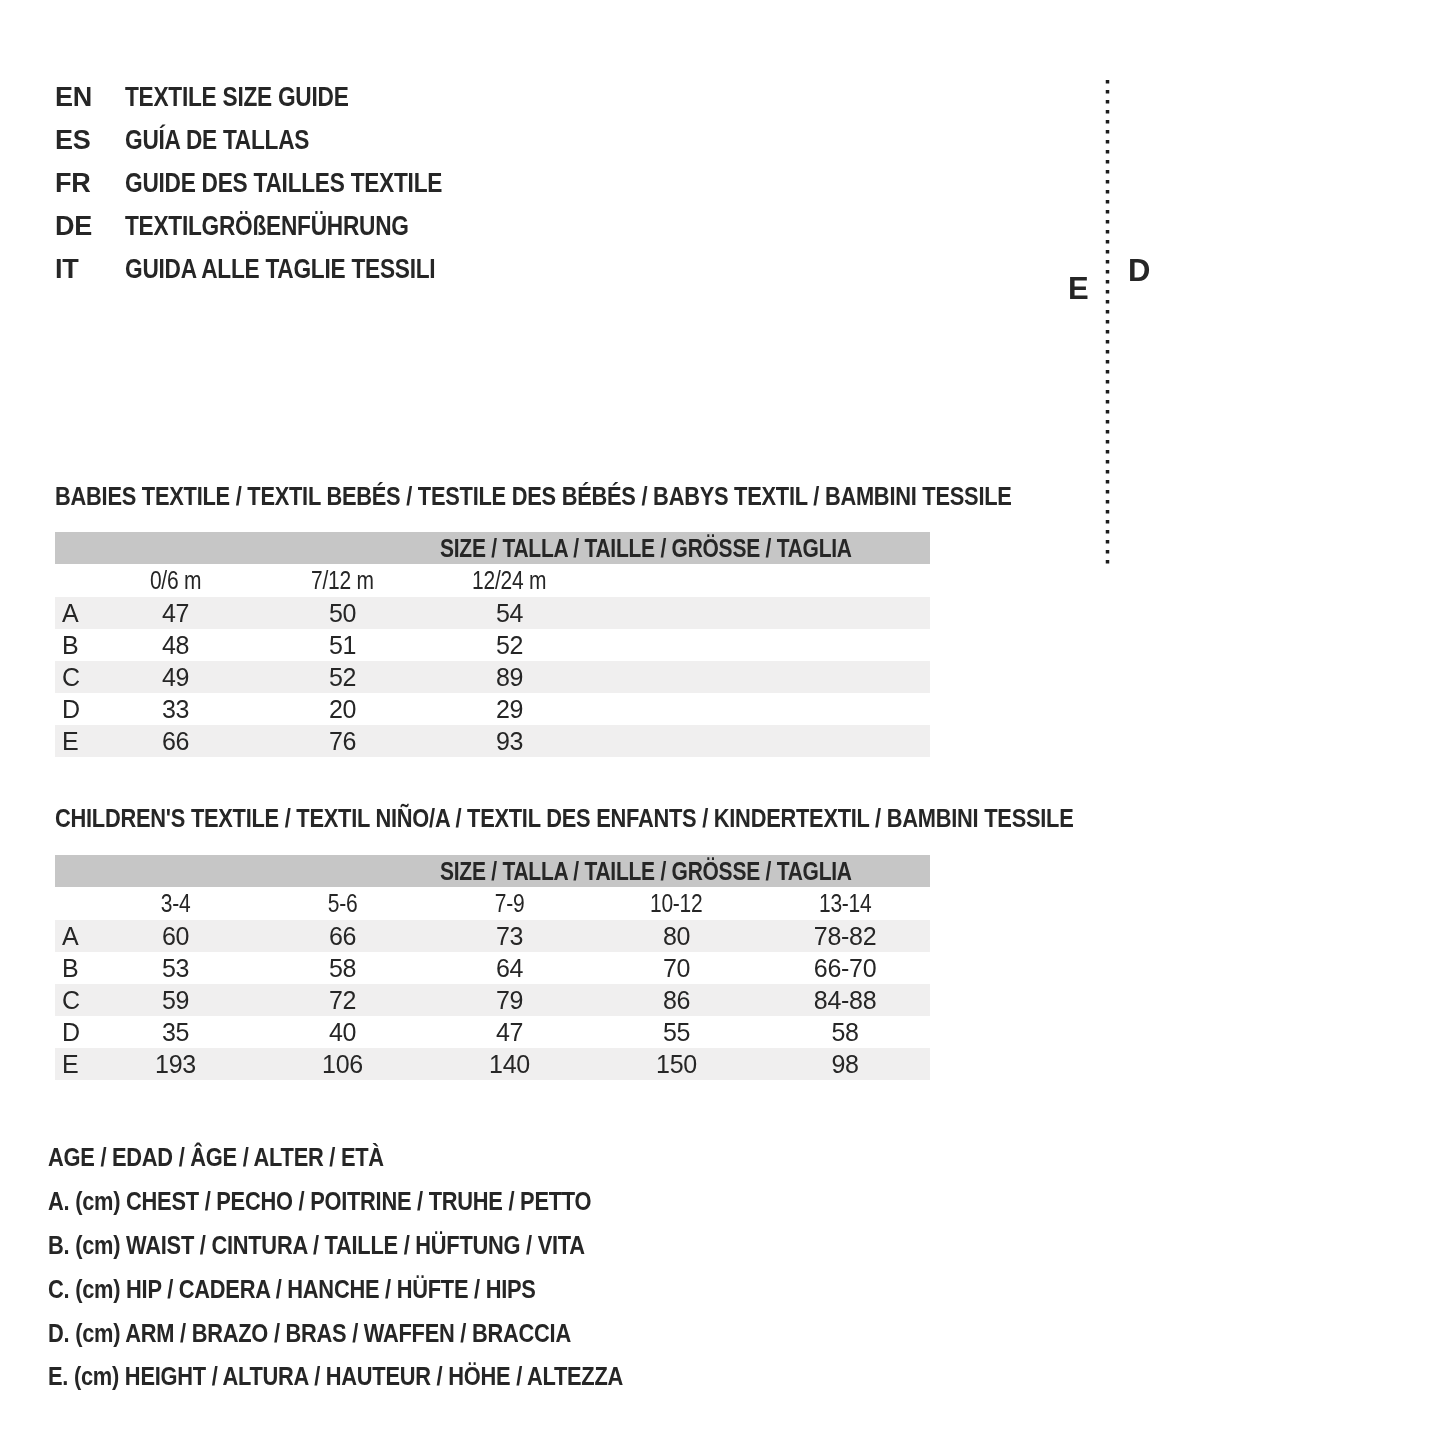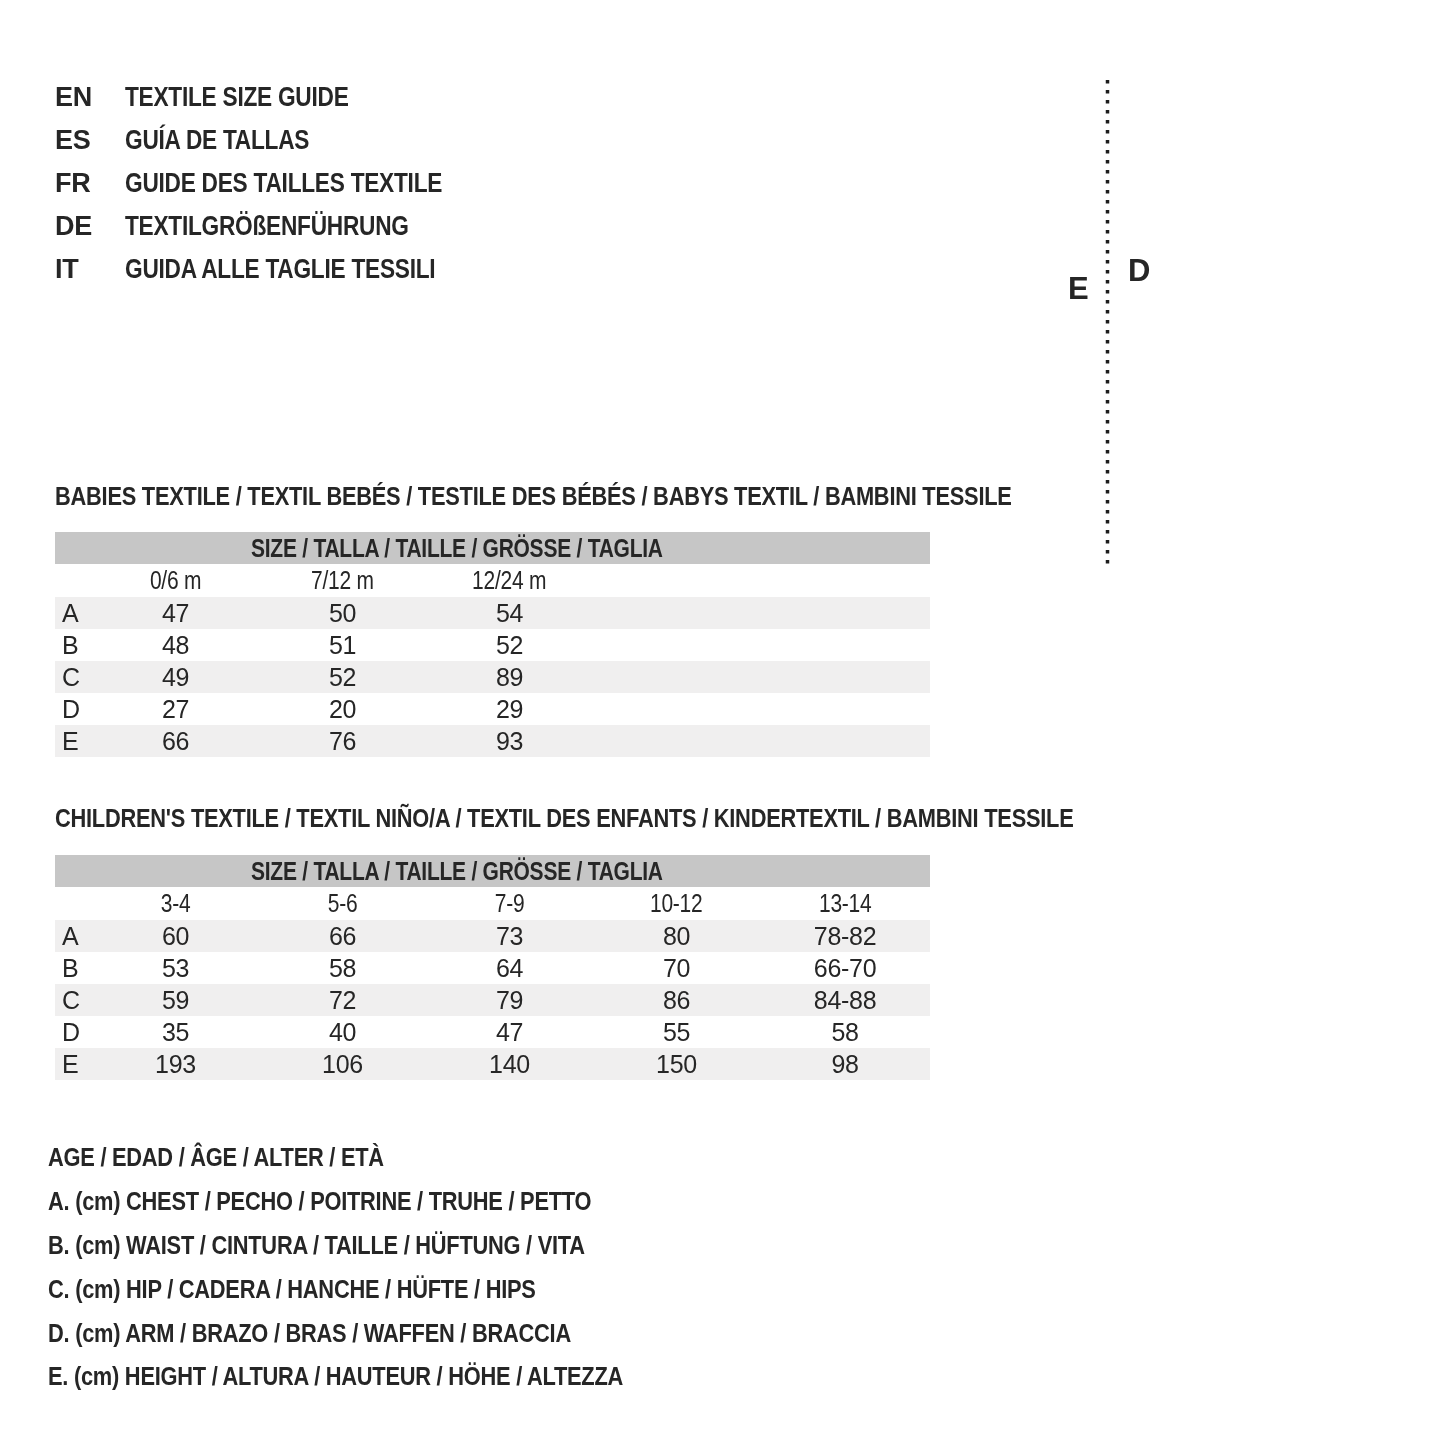--- a/index.html
+++ b/index.html
@@ -12,21 +12,21 @@
   .condc{display:inline-block;white-space:nowrap;transform:scaleX(0.84);transform-origin:50% 50%;}
   
   .hdr-row{position:absolute;left:55px;height:30px;line-height:30px;font-size:27px;font-weight:700;letter-spacing:-0.3px;}
   .hdr-code{position:absolute;left:0;top:0;}
   .hdr-title{position:absolute;left:70px;top:0;}
   
   .sec-title{position:absolute;left:55px;font-size:26px;font-weight:700;line-height:28px;letter-spacing:-0.3px;text-align:center;}
   
   .sizetable{position:absolute;left:55px;width:875px;border-collapse:collapse;table-layout:fixed;font-size:25px;letter-spacing:-0.3px;color:#262626;}
   .sizetable td{padding:0;height:32px;text-align:center;vertical-align:middle;font-weight:400;}
-  .sizetable tr.bar td{background:#c6c6c6;text-align:center;font-weight:700;padding-left:8px;}
+  .sizetable tr.bar td{background:#c6c6c6;text-align:right;font-weight:700;padding-left:8px;}
   .sizetable tr.ages td{height:33px;}
   .sizetable td.lbl{text-align:left;padding-left:7px;}
   .sizetable tr.stripe td{background:#f0efef;}
   
   .legend-line{position:absolute;left:48px;height:30px;line-height:30px;font-size:26px;font-weight:700;letter-spacing:-0.3px;}
   
   .figsvg{position:absolute;left:1050px;top:60px;width:395px;height:540px;}
   .figlabel{font-family:"Liberation Sans",sans-serif;font-weight:700;font-size:31px;fill:#262626;}
 </style>
 </head>
@@ -132,21 +132,21 @@
       <tr class="stripe">
         <td class="lbl">C</td>
         <td>49</td>
         <td>52</td>
         <td>89</td>
         <td></td>
           <td></td>
       </tr>
       <tr>
         <td class="lbl">D</td>
-        <td>27</td>
+        <td>33</td>
         <td>20</td>
         <td>29</td>
         <td></td>
           <td></td>
       </tr>
       <tr class="stripe">
         <td class="lbl">E</td>
         <td>66</td>
         <td>76</td>
         <td>93</td>

